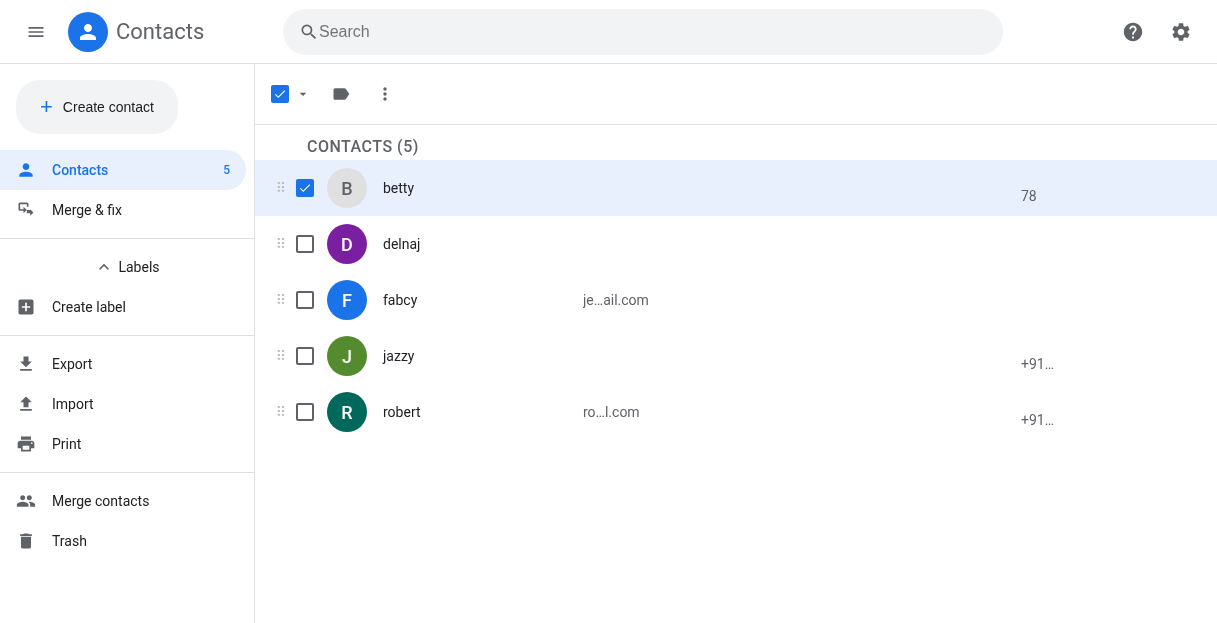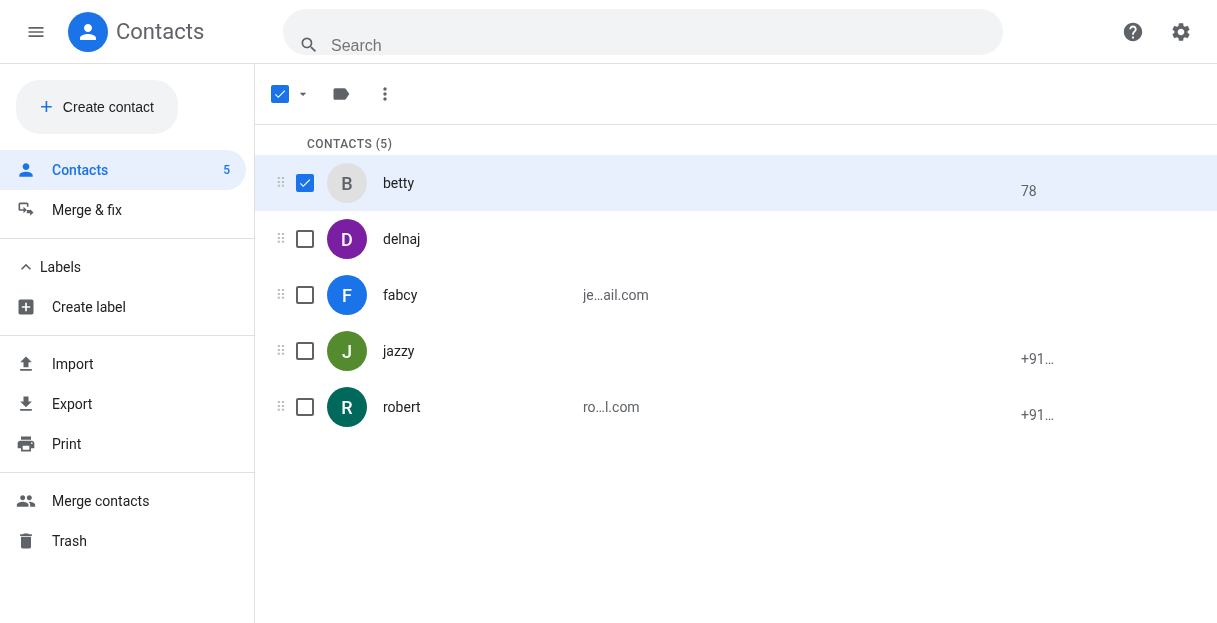--- a/index.html
+++ b/index.html
@@ -50,24 +50,24 @@
       font-size: 22px;
       color: #5f6368;
       font-weight: 400;
     }
     .search-bar {
       flex: 1;
       max-width: 720px;
       background: #f1f3f4;
       border-radius: 24px;
       display: flex;
-      align-items: flex-end;
+      align-items: center;
       padding: 0 16px;
       height: 46px;
-      gap: 12px;
+      gap: 0;
     }
     .search-bar input {
       border: none;
       background: transparent;
       font-size: 16px;
       color: #202124;
       outline: none;
       flex: 1;
     }
     .topbar-actions {
@@ -163,20 +163,21 @@
     }
     .nav-section-header {
       display: flex;
       align-items: center;
       gap: 4px;
       padding: 0 16px;
       height: 40px;
       cursor: pointer;
       font-size: 14px;
       color: #202124;
+      justify-content: center;
     }
 
     
     .main {
       flex: 1;
       overflow-y: auto;
       padding: 0;
     }
 
     
@@ -223,21 +224,21 @@
       justify-content: center;
       cursor: pointer;
       color: #5f6368;
       font-size: 18px;
       margin-left: 4px;
     }
 
     
     .contacts-header {
       padding: 12px 16px 4px 52px;
-      font-size: 12px;
+      font-size: 16px;
       font-weight: 500;
       color: #5f6368;
       letter-spacing: 0.5px;
     }
     .contact-row {
       display: flex;
       align-items: center;
       padding: 0 16px;
       height: 56px;
       cursor: pointer;
@@ -408,33 +409,33 @@
         </svg>
       </div>
       <span>Create label</span>
     </div>
 
     <div class="nav-divider"></div>
 
     <div class="nav-item">
       <div class="nav-icon">
         <svg width="20" height="20" viewBox="0 0 24 24" fill="#5f6368">
+          <path d="M19 9h-4V3H9v6H5l7 7 7-7zM5 18v2h14v-2H5z"></path>
+        </svg>
+      </div>
+      <span>Export</span>
+    </div>
+
+    <div class="nav-item">
+      <div class="nav-icon">
+        <svg width="20" height="20" viewBox="0 0 24 24" fill="#5f6368">
           <path d="M9 16h6v-6h4l-7-7-7 7h4zm-4 2h14v2H5z"></path>
         </svg>
       </div>
       <span>Import</span>
-    </div>
-
-    <div class="nav-item">
-      <div class="nav-icon">
-        <svg width="20" height="20" viewBox="0 0 24 24" fill="#5f6368">
-          <path d="M19 9h-4V3H9v6H5l7 7 7-7zM5 18v2h14v-2H5z"></path>
-        </svg>
-      </div>
-      <span>Export</span>
     </div>
 
     <div class="nav-item">
       <div class="nav-icon">
         <svg width="20" height="20" viewBox="0 0 24 24" fill="#5f6368">
           <path d="M19 8H5c-1.66 0-3 1.34-3 3v6h4v4h12v-4h4v-6c0-1.66-1.34-3-3-3zm-3 11H8v-5h8v5zm3-7c-.55 0-1-.45-1-1s.45-1 1-1 1 .45 1 1-.45 1-1 1zm-1-9H6v4h12V3z"></path>
         </svg>
       </div>
       <span>Print</span>
     </div>

